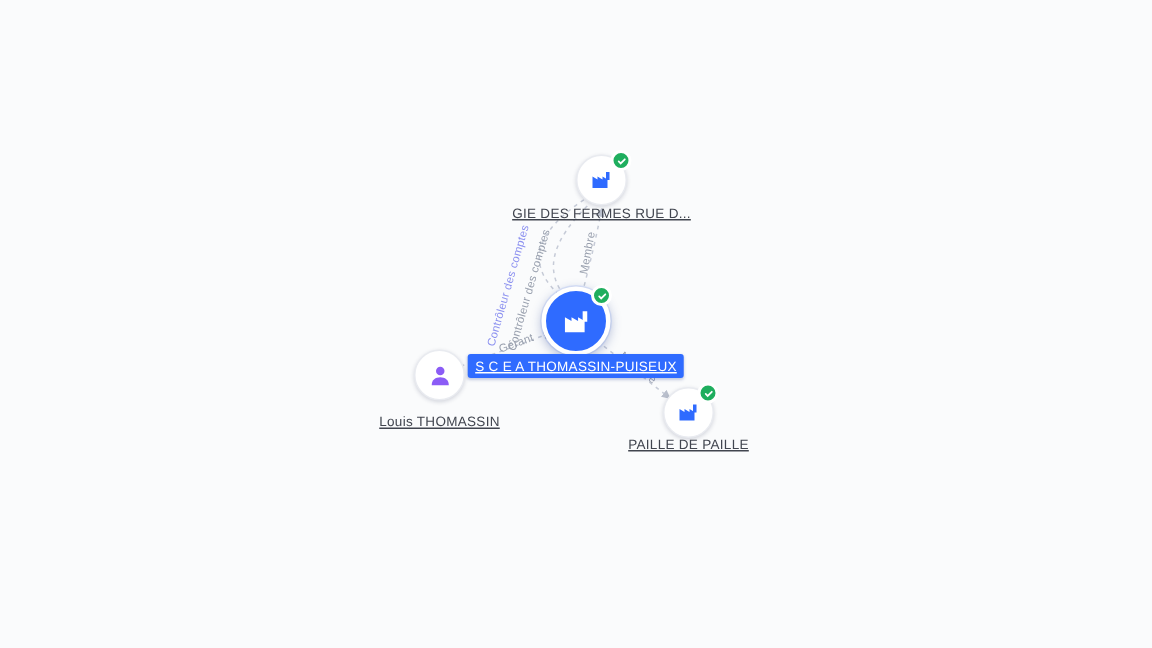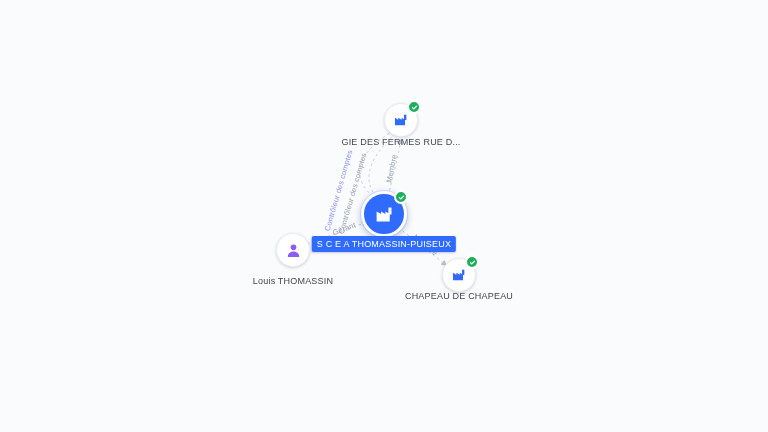--- a/index.html
+++ b/index.html
@@ -26,21 +26,21 @@
     box-shadow:0 2px 7px rgba(35,60,140,.35),0 0 0 1px rgba(47,107,255,.12);
   }
   .badge{
     position:absolute;top:-4px;right:-4px;width:14px;height:14px;
     background:#1fae5e;border:2px solid #fff;border-radius:50%;
     display:flex;align-items:center;justify-content:center;box-sizing:border-box;
   }
   .badge svg{width:7px;height:7px;}
   .node-label{
     position:absolute;transform:translateX(-50%);
-    font-size:9px;color:#41454f;white-space:nowrap;letter-spacing:.2px;
+    font-size:9px;color:#41454f;white-space:nowrap;letter-spacing:.2px;text-decoration:underline;
   }
   .node-label.selected{
     background:#2f6bff;color:#fff;padding:3px 5px;border-radius:2px;
     font-size:9px;box-shadow:0 1px 2px rgba(35,60,140,.25);
   }
   .icon-company-sm{width:16px;height:16px;color:#2f6bff;}
   .icon-company-lg{width:21px;height:21px;color:#ffffff;}
   .icon-person{width:17px;height:17px;color:#8b5cf6;}
 </style>
 </head>
@@ -106,15 +106,15 @@
     <svg class="icon-company-sm" viewBox="0 0 24 24">
       <path fill="currentColor" d="M3 20V8.5l5 3V8.5l5 3V8.5l5 3V20H3z"></path>
       <rect fill="currentColor" x="16.5" y="4" width="3.5" height="8"></rect>
     </svg>
     <span class="badge">
       <svg viewBox="0 0 24 24">
           <path d="M5 12.5l4.5 4.5L19 7.5" stroke="#fff" stroke-width="4" fill="none" stroke-linecap="round"></path>
         </svg>
     </span>
   </div>
-  <div class="node-label" style="left:459px;top:291px;">CHAPEAU DE CHAPEAU</div>
+  <div class="node-label" style="left:459px;top:291px;">PAILLE DE PAILLE</div>
 
 </div>
 
 </body></html>

